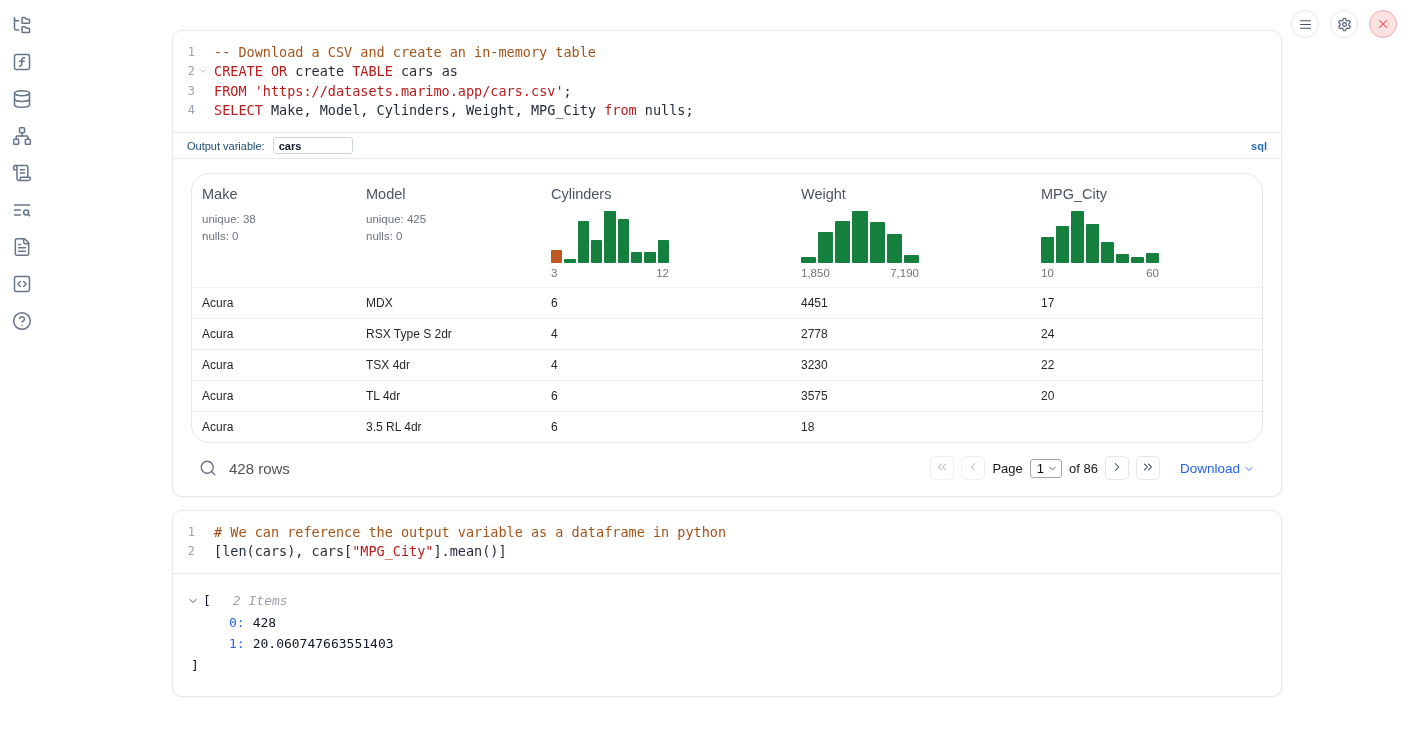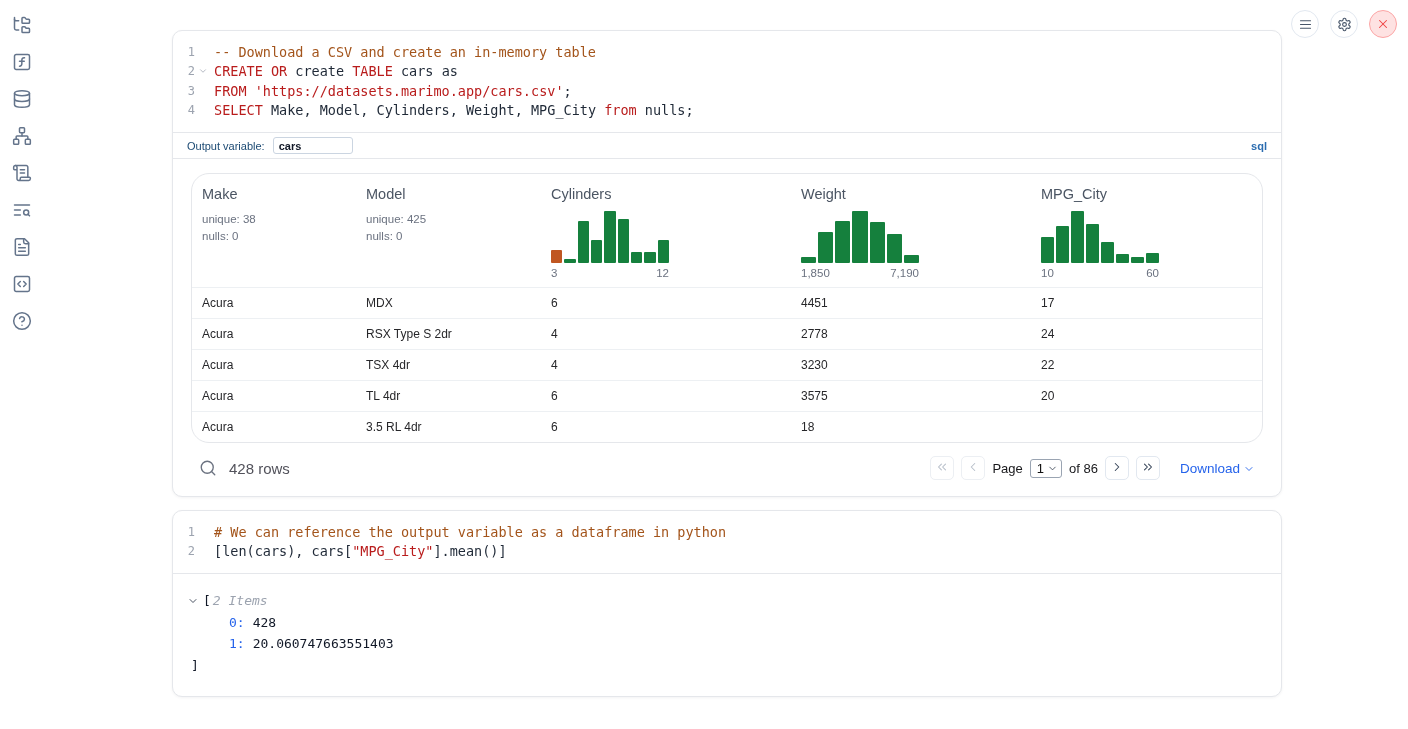--- a/index.html
+++ b/index.html
@@ -64,21 +64,21 @@
   .page-select .caret{display:flex;color:#374151}
   .download{display:flex;align-items:center;gap:3px;color:#2563eb;font-size:13.5px;margin-left:8px;cursor:pointer}
   .download .caret{display:flex;margin-top:1px}
 
   
   .output-area{border-top:1px solid #e5e7eb;padding:16px 14px 20px;font-family:"DejaVu Sans Mono","Liberation Mono",monospace;font-size:13px;color:#111827}
   .out-line{display:flex;align-items:center;height:21.5px}
   .out-line.entry{padding-left:42px}
   .out-line.close{padding-left:4px}
   .out-caret{width:15px;display:flex;color:#374151;margin-right:1px;cursor:pointer}
-  .items-label{font-style:italic;color:#9ca3af;margin-left:2px}
+  .items-label{font-style:italic;color:#9ca3af;margin-left:22px}
   .out-key{color:#2563eb;margin-right:8px}
   .out-val{color:#111827}
 </style>
 </head>
 <body>
 
 <div class="sidebar" id="sidebar">
     <button class="side-btn">
       <svg viewBox="0 0 24 24" width="20" height="20" fill="none" stroke="currentColor" stroke-width="1.8" stroke-linecap="round" stroke-linejoin="round">
         <path d="M20 10a1 1 0 0 0 1-1V6a1 1 0 0 0-1-1h-2.5a1 1 0 0 1-.8-.4l-.9-1.2A1 1 0 0 0 15 3h-2a1 1 0 0 0-1 1v5a1 1 0 0 0 1 1Z"></path>

